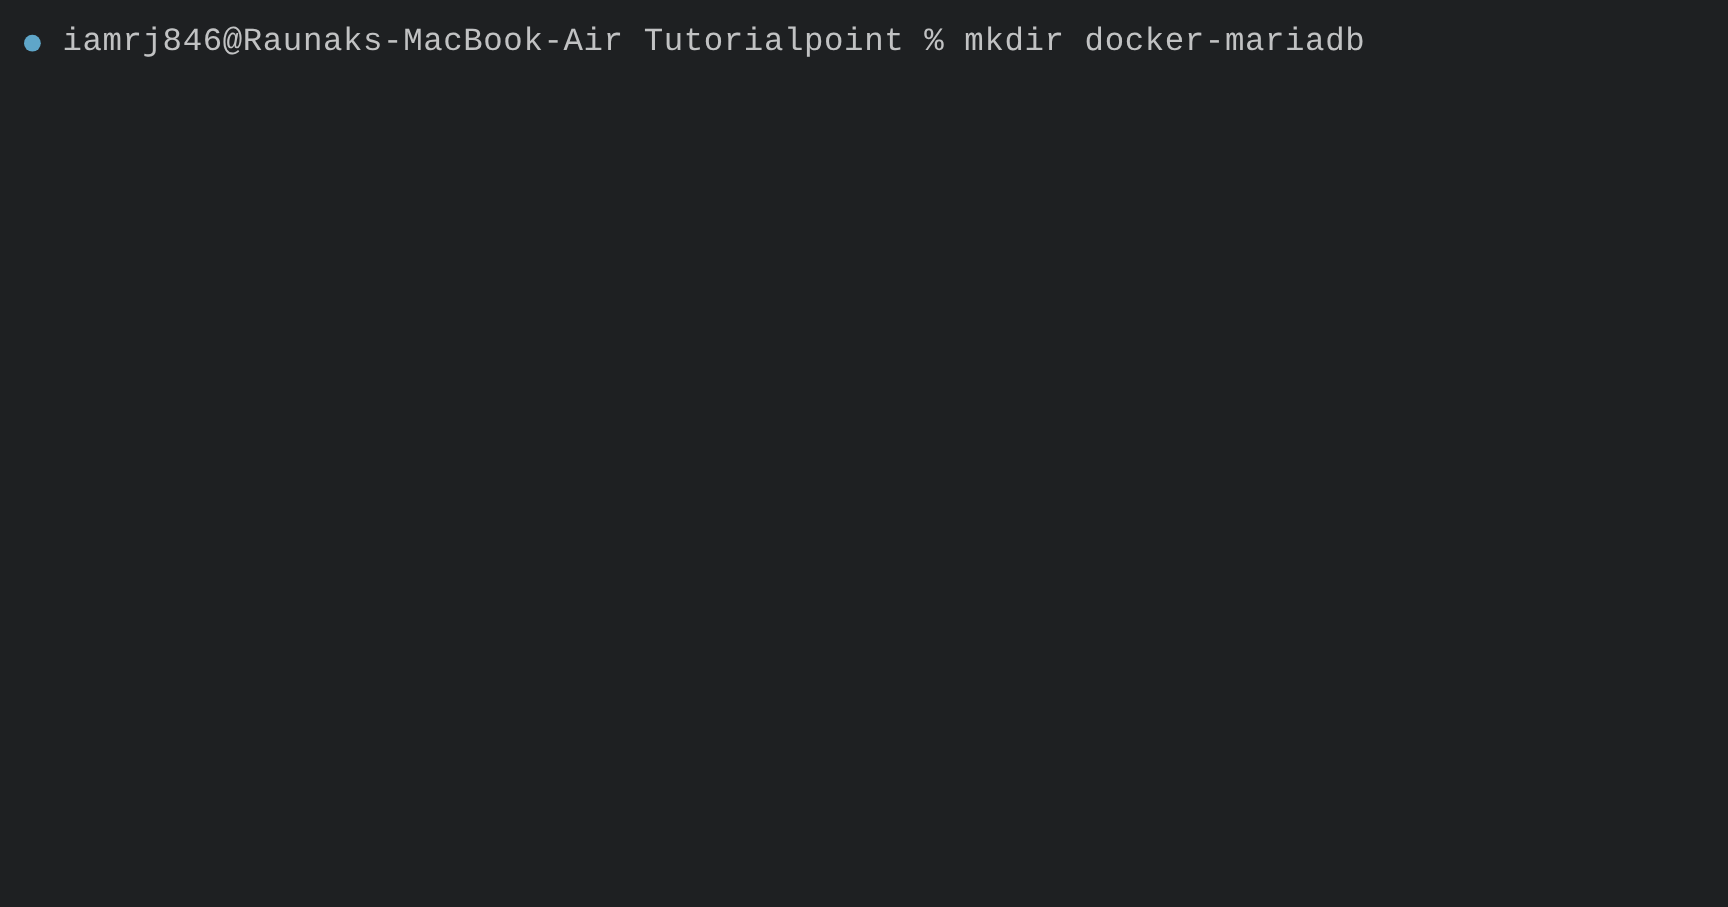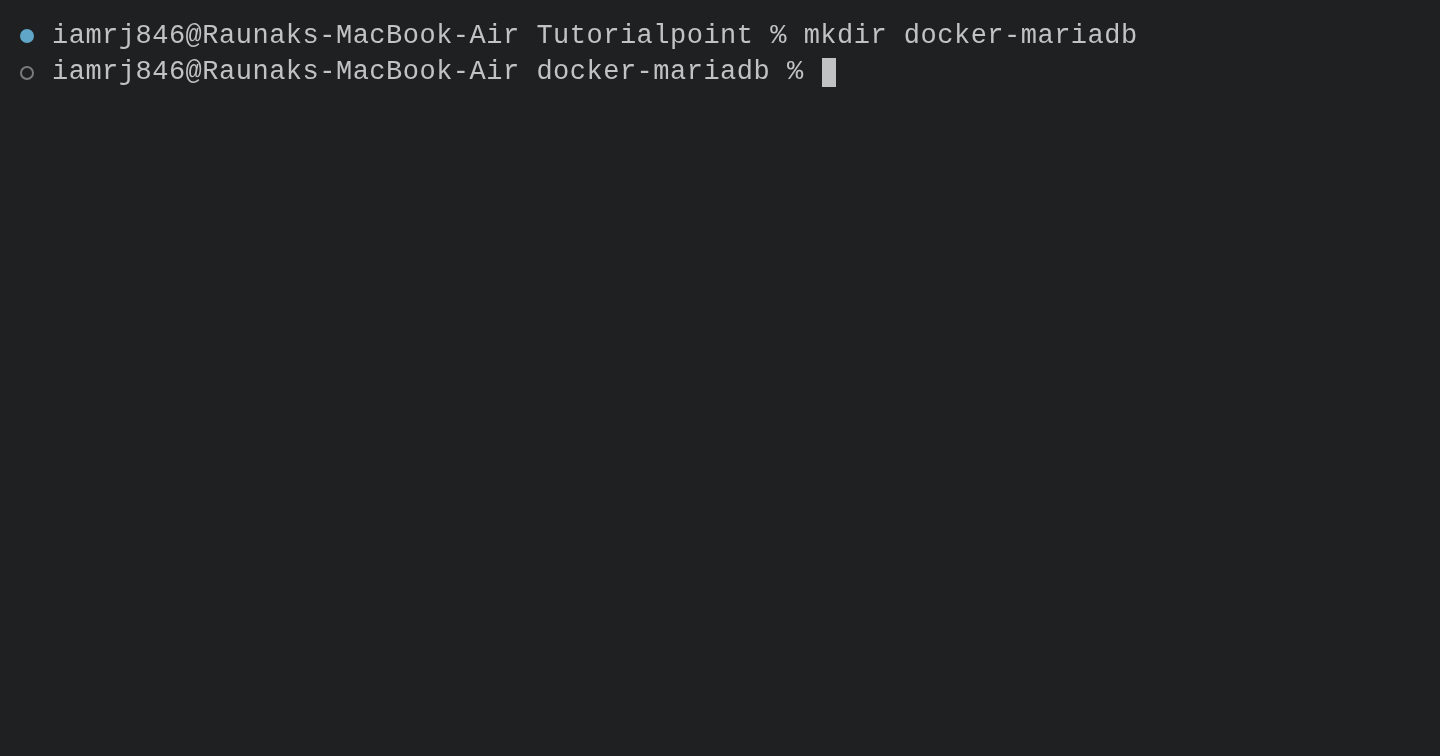--- a/index.html
+++ b/index.html
@@ -54,17 +54,13 @@
     }
   </style>
 </head>
 <body>
 
 <div>
   <div class="terminal-line">
     <span class="bullet bullet-filled"></span>
     <span class="prompt-text"><span>iamrj846@Raunaks-MacBook-Air Tutorialpoint % </span><span>mkdir docker-mariadb</span></span>
   </div>
-  <div class="terminal-line">
-    <span class="bullet bullet-outline"></span>
-    <span class="prompt-text"><span>iamrj846@Raunaks-MacBook-Air docker-mariadb % </span><span></span><span class="cursor"></span></span>
-  </div>
 </div>
 
 </body></html>

